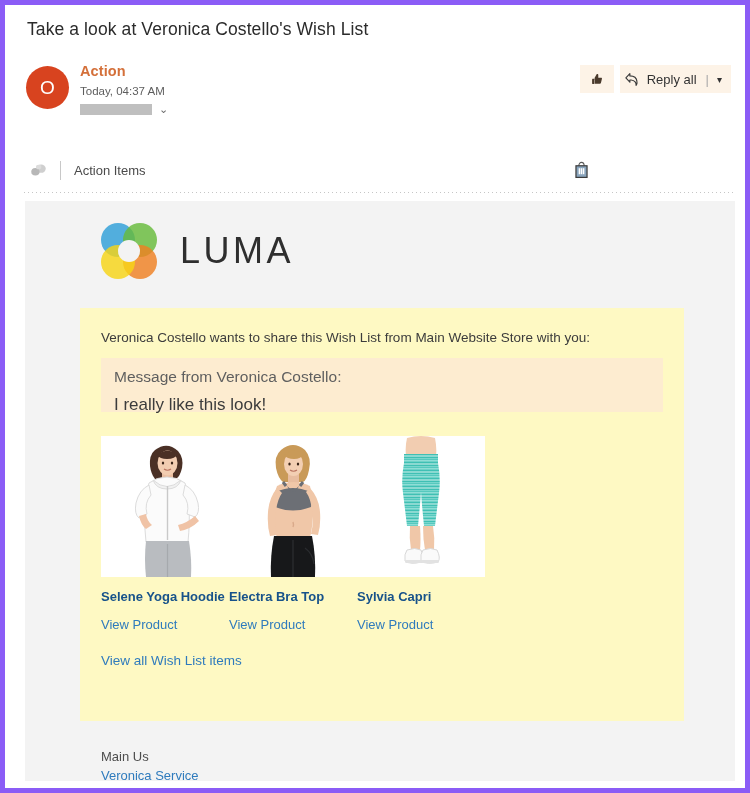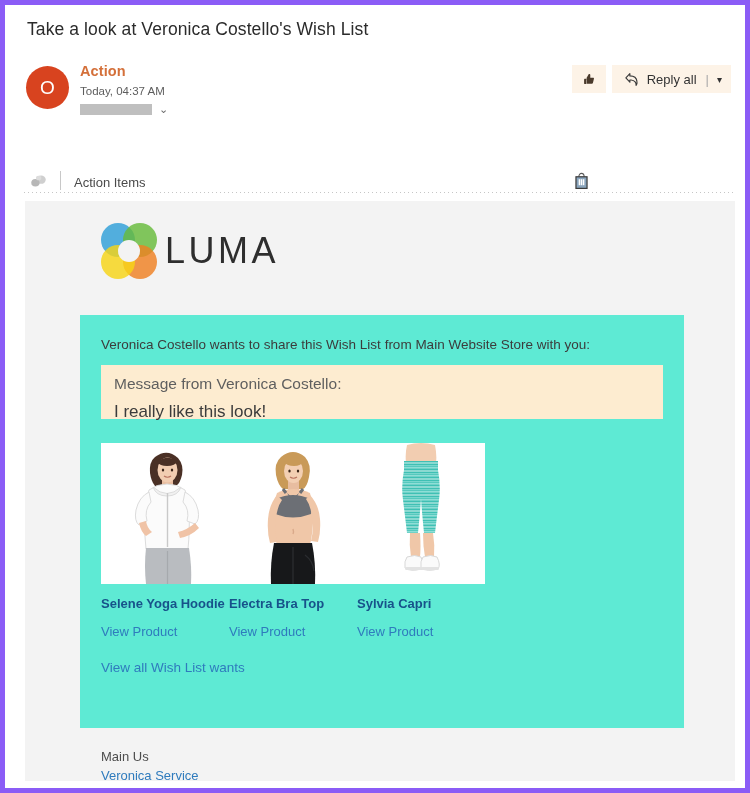--- a/index.html
+++ b/index.html
@@ -112,21 +112,21 @@
     width: 34px;
     display: flex;
     align-items: center;
     justify-content: center;
     cursor: pointer;
   }
   .btn-reply {
     background: #fdf3e7;
     display: flex;
     align-items: center;
-    padding: 0 9px 0 12px;
+    padding: 0 9px 0 4px;
     gap: 7px;
     cursor: pointer;
   }
   .btn-reply .label {
     font-size: 13px;
     color: #333333;
     white-space: nowrap;
   }
   .btn-reply .vsep {
     color: #a9a9a9;
@@ -140,21 +140,21 @@
   }
   .icon-svg { display: block; }
 
   
   .action-items {
     position: absolute;
     left: 0; top: 145px;
     width: 605px;
     height: 40px;
     display: flex;
-    align-items: flex-end;
+    align-items: center;
   }
   .ai-icon {
     margin-left: 25px;
     width: 18px; height: 18px;
     display: flex; align-items: center; justify-content: center;
   }
   .ai-sep {
     margin-left: 12px;
     width: 1px;
     height: 19px;
@@ -186,21 +186,21 @@
     width: 710px;
     height: 580px;
     background: #f3f3f3;
   }
 
   .logo-area {
     position: absolute;
     left: 76px; top: 22px;
     display: flex;
     align-items: center;
-    gap: 8px;
+    gap: 23px;
   }
   .luma-mark {
     position: relative;
     width: 56px; height: 56px;
   }
   .luma-mark span {
     position: absolute;
     width: 34px; height: 34px;
     border-radius: 50%;
     opacity: .82;
@@ -219,24 +219,24 @@
   .luma-word {
     font-size: 36px;
     letter-spacing: 3.5px;
     color: #2e2e2e;
     font-weight: 400;
   }
 
   
   .content-card {
     position: absolute;
-    left: 55px; top: 114px;
+    left: 55px; top: 107px;
     width: 604px;
     height: 413px;
-    background: #5eead4;
+    background: #fef9c3;
   }
   .intro-line {
     position: absolute;
     left: 21px; top: 22px;
     font-size: 13.5px;
     color: #3c3c3c;
     white-space: nowrap;
   }
   .message-box {
     position: absolute;
@@ -494,21 +494,21 @@
               <rect x="48" y="124" width="18" height="3" rx="1.5" fill="#e2e2e2"></rect>
               <rect x="64" y="124" width="18" height="3" rx="1.5" fill="#e2e2e2"></rect>
             </svg>
           </div>
           <div class="pname">Sylvia Capri</div>
           <div class="plink">View Product</div>
         </div>
 
       </div>
 
-      <div class="viewall">View all Wish List wants</div>
+      <div class="viewall">View all Wish List items</div>
     </div>
 
     <div class="footer-links">
       <span class="about">Main Us</span>
       <span class="cs">Veronica Service</span>
     </div>
 
   </div>
 </div>
 

